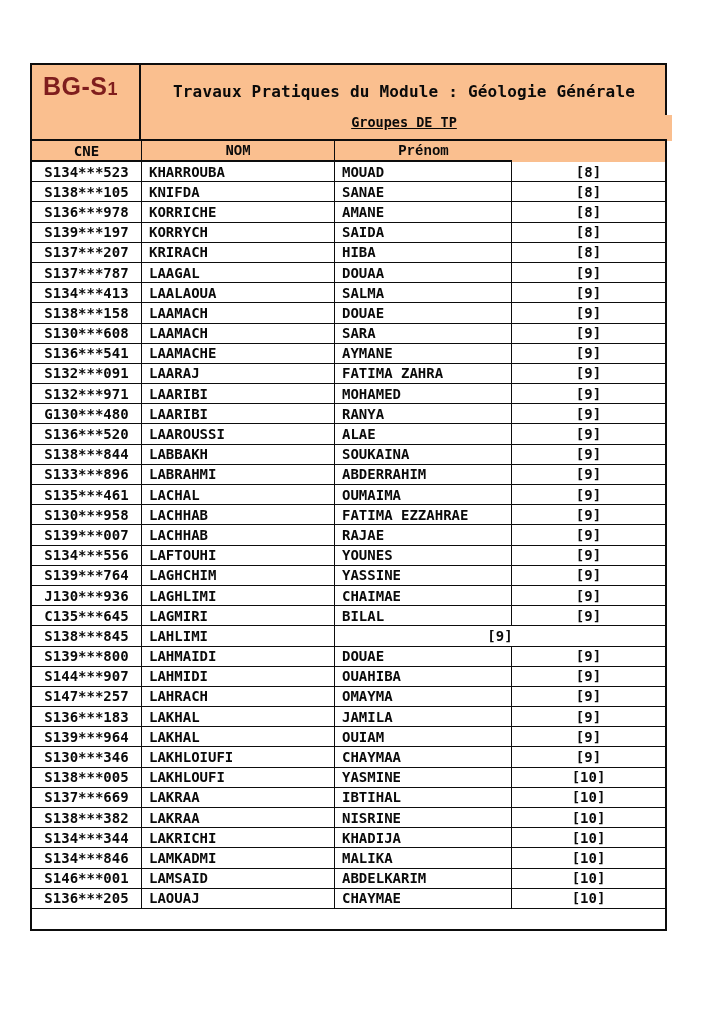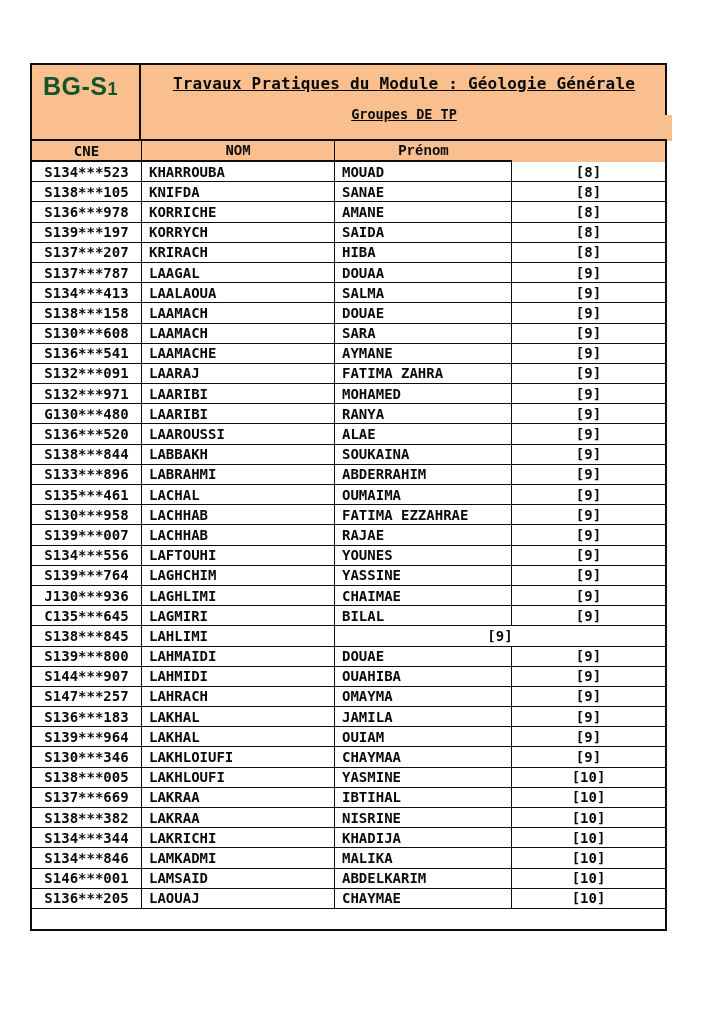--- a/index.html
+++ b/index.html
@@ -19,39 +19,39 @@
   .sheet{ position:relative; width:724px; height:1024px; background:var(--pagebg); overflow:hidden; }
   .tbl{ position:absolute; left:30px; top:63px; width:637px; }
 
   
   .head{ display:flex; height:76px; }
   .bg-cell{
     width:111px; background:var(--fill);
     border:2.5px solid var(--border); border-bottom:none;
     font-family:"Liberation Sans",sans-serif; font-weight:bold;
     font-size:25px; letter-spacing:.5px;
-    padding:7px 0 0 11px; color:#14532d;
+    padding:7px 0 0 11px; color:#7f1d1d;
   }
   .bg-cell .sub{ font-size:18px; }
   .title-cell{
     position:relative; flex:1; background:var(--fill);
     border-top:2.5px solid var(--border);
     text-align:center;
   }
   
   .title-cell::after{
     content:""; position:absolute; right:0; top:0;
     width:2.5px; height:50px; background:var(--border);
   }
   
   .title-cell::before{
     content:""; position:absolute; right:-5px; top:50px;
     width:5px; height:26px; background:var(--fill);
   }
-  .title1{ padding-top:9px; font-size:16px; letter-spacing:.2px;text-decoration:underline; }
+  .title1{ padding-top:17px; font-size:16px; letter-spacing:.2px; }
   .title2{ padding-top:13px; font-size:13.5px;text-decoration:underline; }
 
   
   .grid{ border:2.5px solid var(--border); }
   .hrow{ display:flex; height:21px; background:var(--fill); }
   .row{ display:flex; height:20.2px; background:#fff; }
   .c{
     display:flex; align-items:center;
     border-right:1.8px solid var(--border);
     border-bottom:1.8px solid var(--border);

